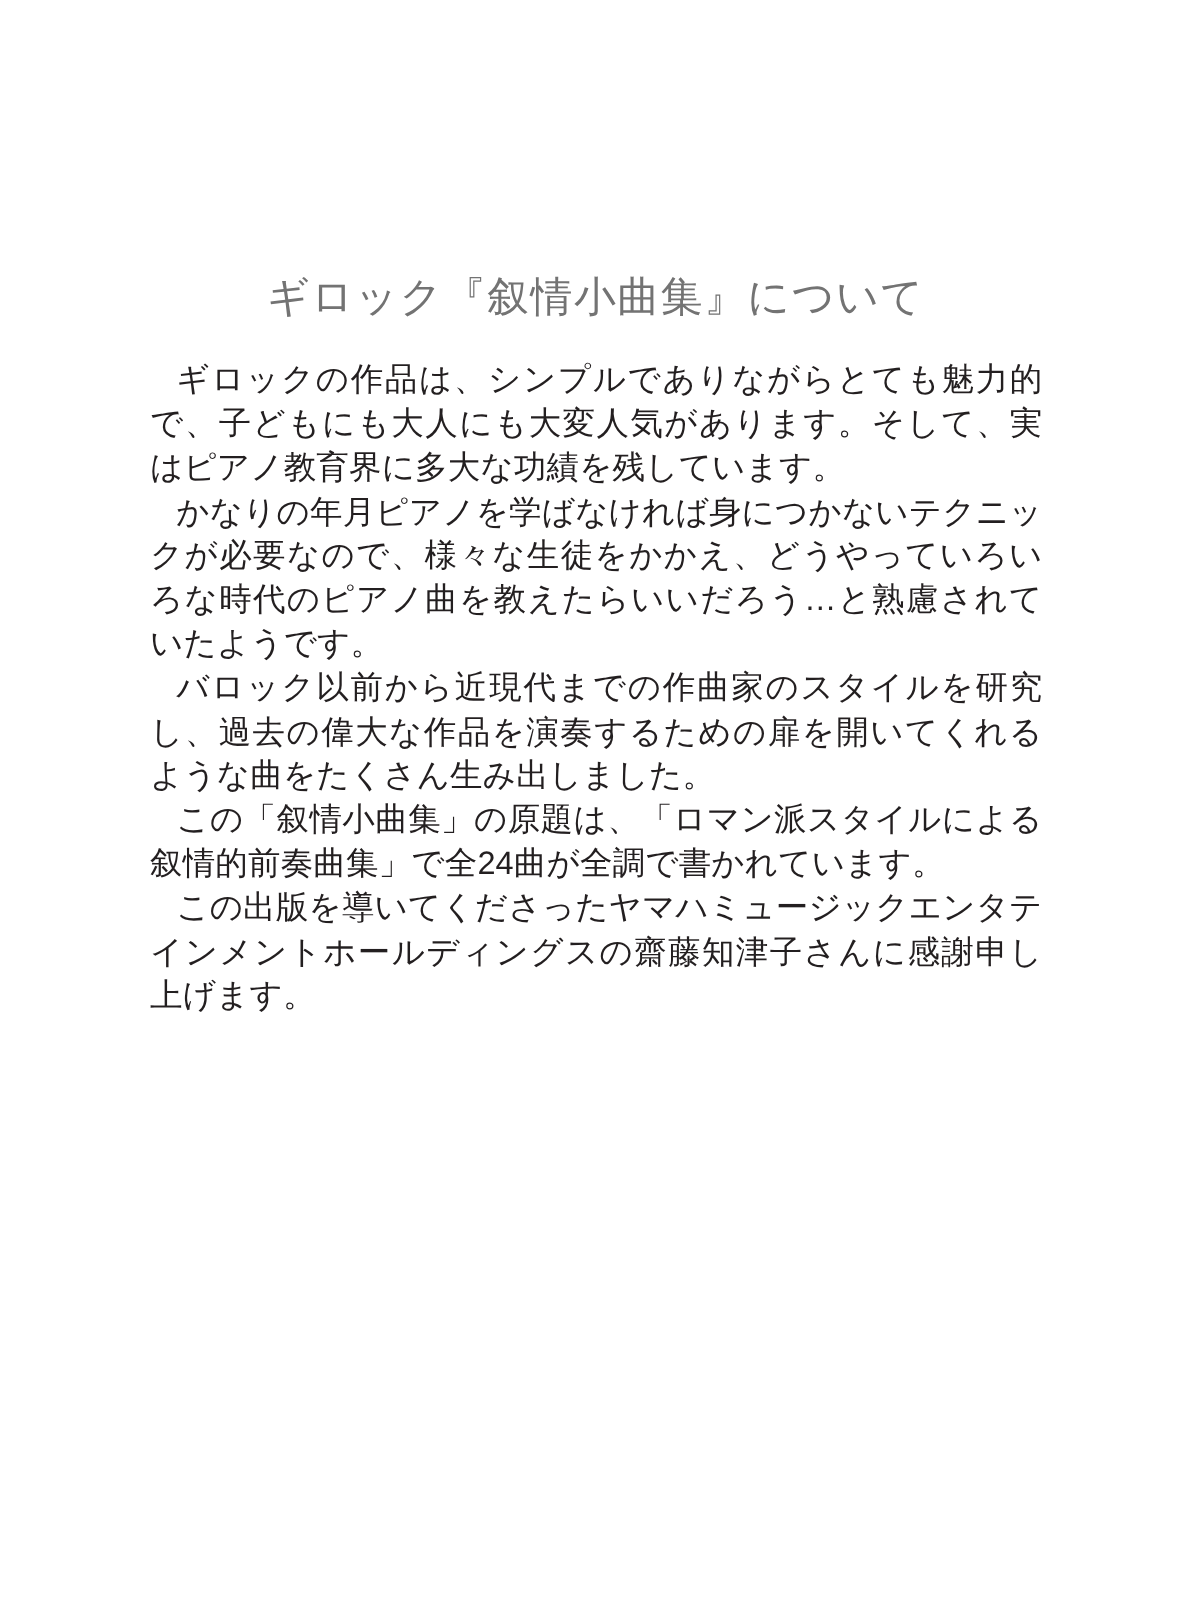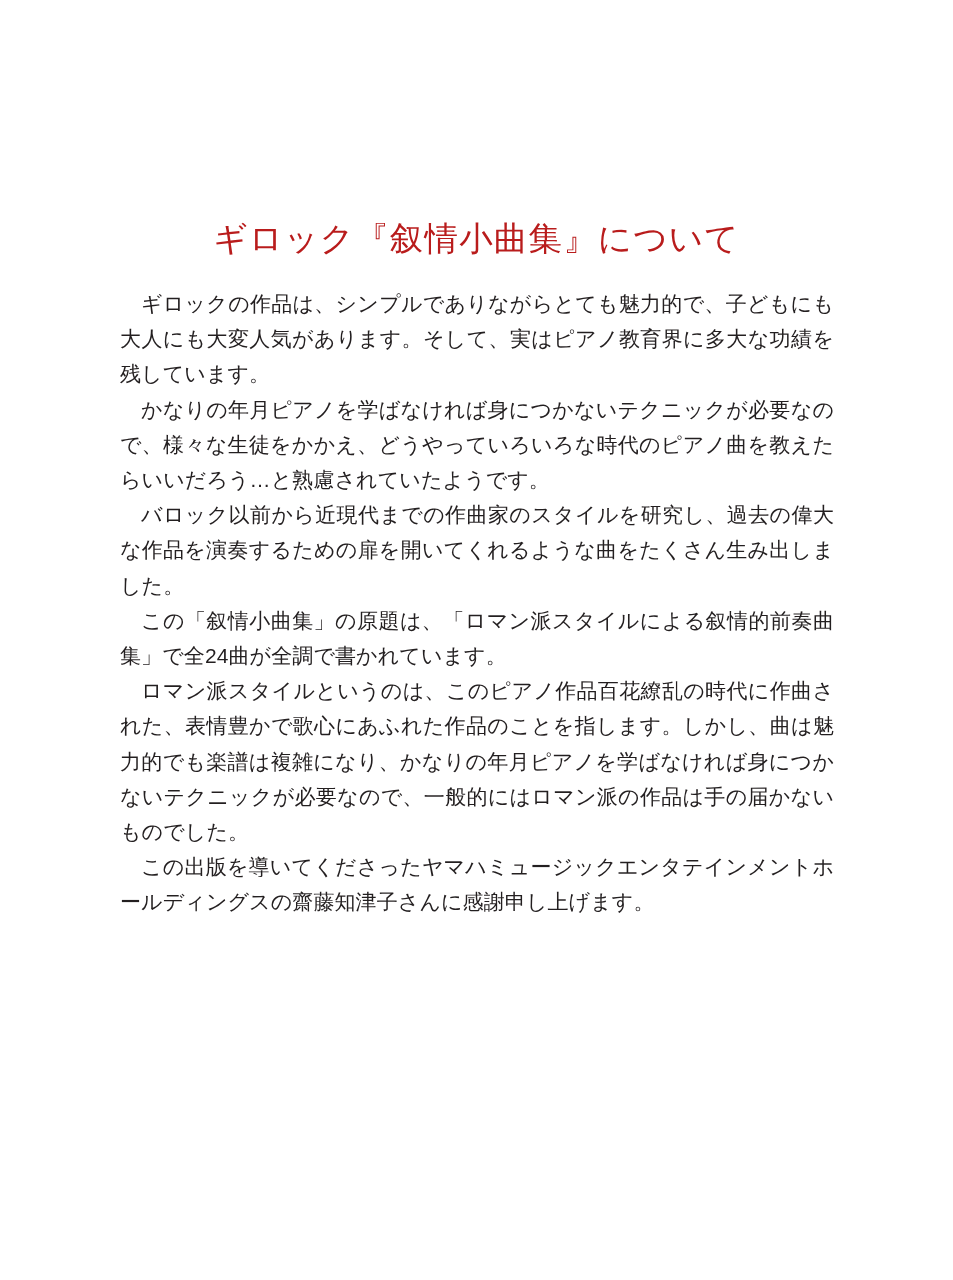--- a/index.html
+++ b/index.html
@@ -30,34 +30,34 @@
   .doc-title {
     position: absolute;
     top: 196px;
     left: 0;
     width: 953px;
     text-align: center;
     font-size: 33.5px;
     font-weight: 400;
     letter-spacing: 0.035em;
     line-height: 1.25;
-    color: #b91c1c;
+    color: #737373;
     white-space: nowrap;
   }
 
   .body-block {
     position: absolute;
     top: 286px;
     left: 120px;
     width: 714px;
   }
 
   .para {
     margin: 0;
-    font-size: 21px;
+    font-size: 26px;
     line-height: 35.2px;
     letter-spacing: 0.005em;
     color: #231f20;
     text-indent: 21px;
     text-align: justify;
     text-justify: inter-character;
     word-break: break-all;
     overflow-wrap: anywhere;
     font-weight: 400;
   }
@@ -67,18 +67,17 @@
 
 <div class="page">
 
   <h1 class="doc-title">ギロック『叙情小曲集』について</h1>
 
   <div class="body-block">
     <p class="para">ギロックの作品は、シンプルでありながらとても魅力的で、子どもにも大人にも大変人気があります。そして、実はピアノ教育界に多大な功績を残しています。</p>
     <p class="para">かなりの年月ピアノを学ばなければ身につかないテクニックが必要なので、様々な生徒をかかえ、どうやっていろいろな時代のピアノ曲を教えたらいいだろう…と熟慮されていたようです。</p>
     <p class="para">バロック以前から近現代までの作曲家のスタイルを研究し、過去の偉大な作品を演奏するための扉を開いてくれるような曲をたくさん生み出しました。</p>
     <p class="para">この「叙情小曲集」の原題は、「ロマン派スタイルによる叙情的前奏曲集」で全24曲が全調で書かれています。</p>
-    <p class="para">ロマン派スタイルというのは、このピアノ作品百花繚乱の時代に作曲された、表情豊かで歌心にあふれた作品のことを指します。しかし、曲は魅力的でも楽譜は複雑になり、かなりの年月ピアノを学ばなければ身につかないテクニックが必要なので、一般的にはロマン派の作品は手の届かないものでした。</p>
     <p class="para">この出版を導いてくださったヤマハミュージックエンタテインメントホールディングスの齋藤知津子さんに感謝申し上げます。</p>
 
   </div>
 
 </div>
 
 </body></html>

